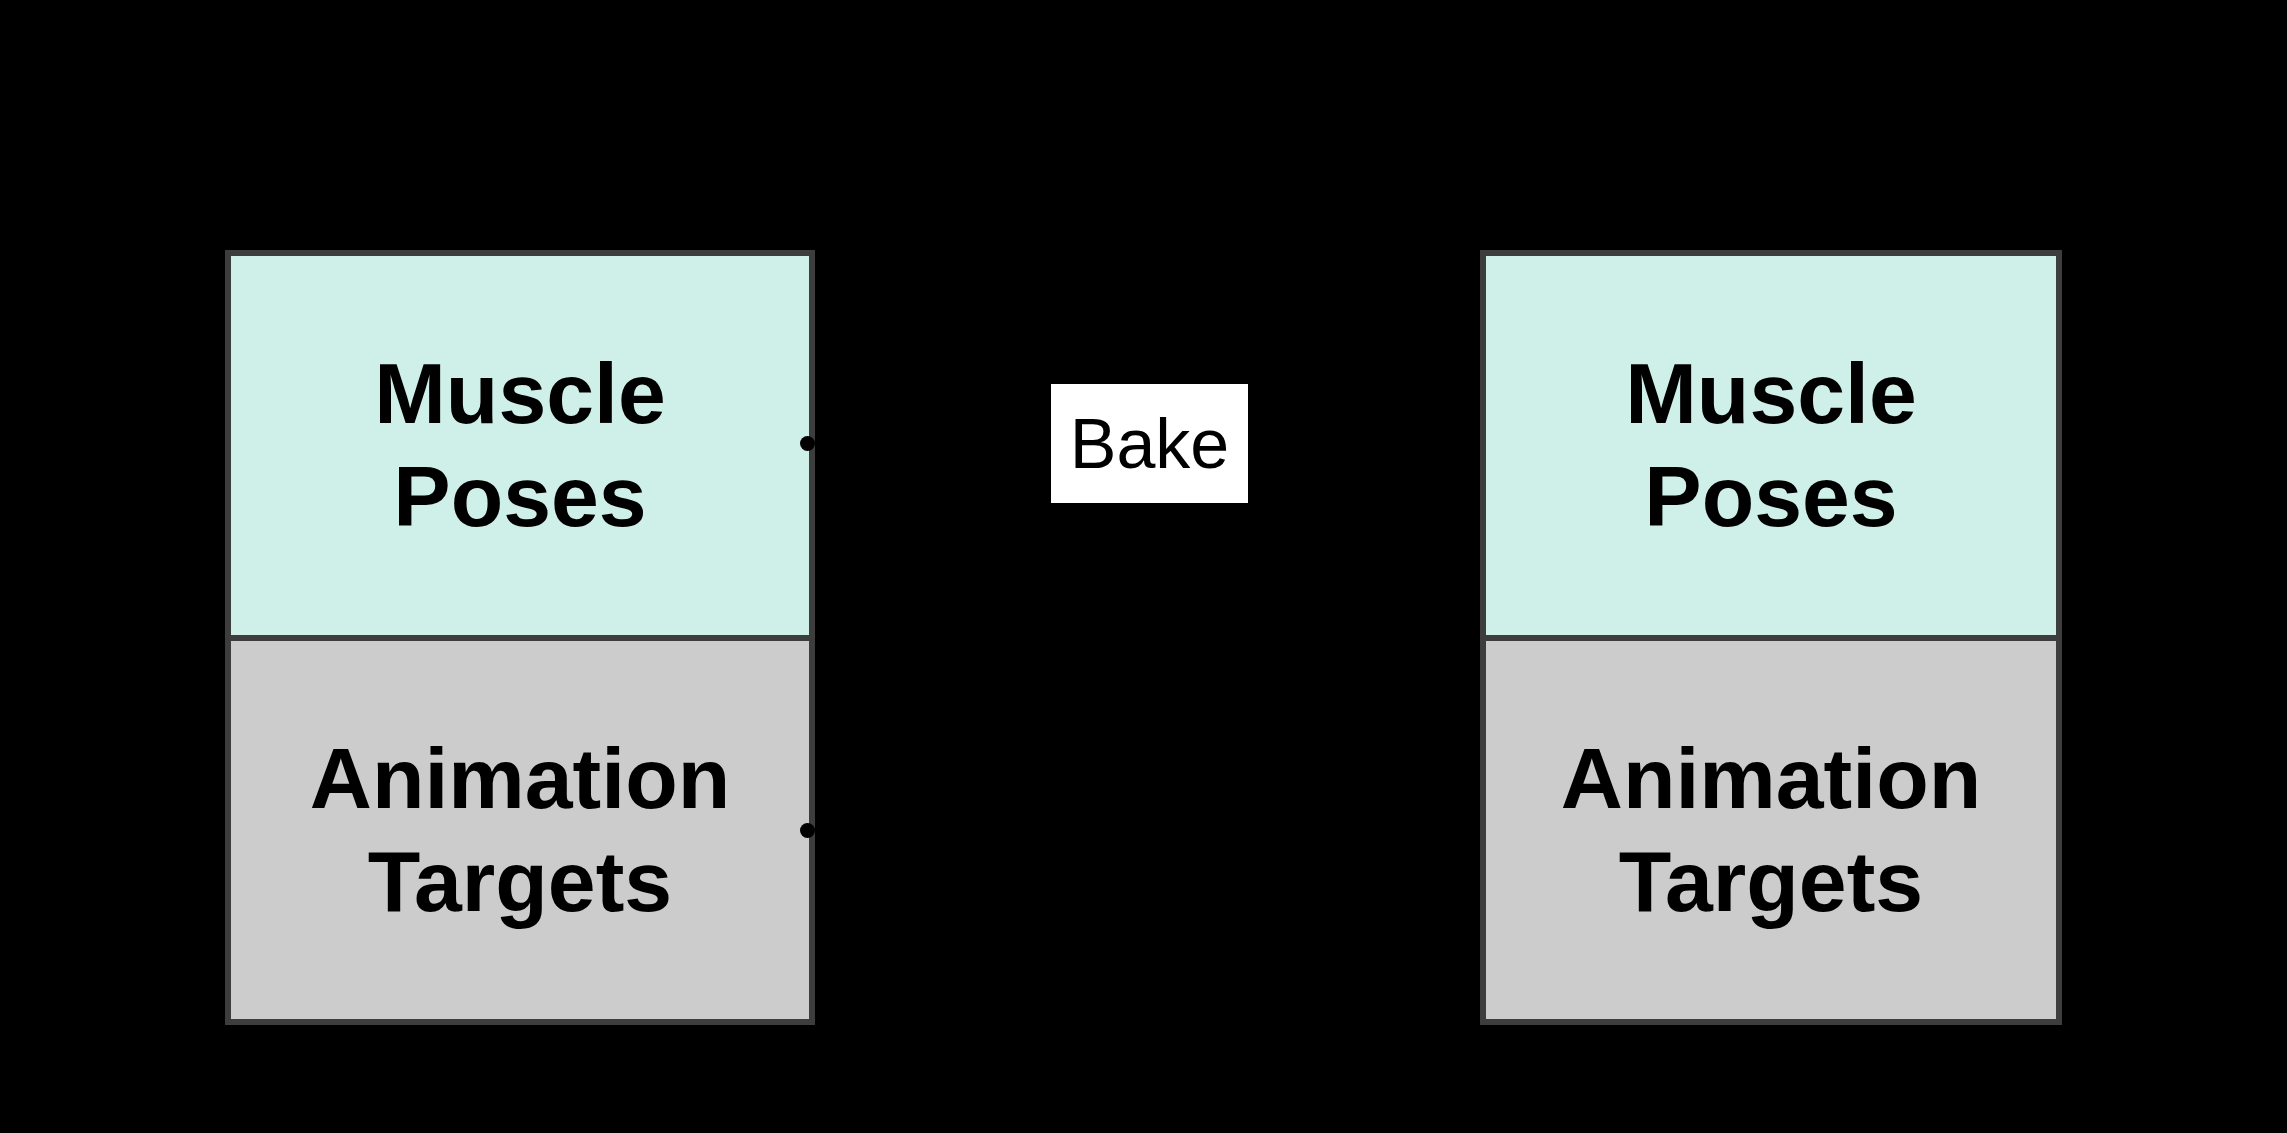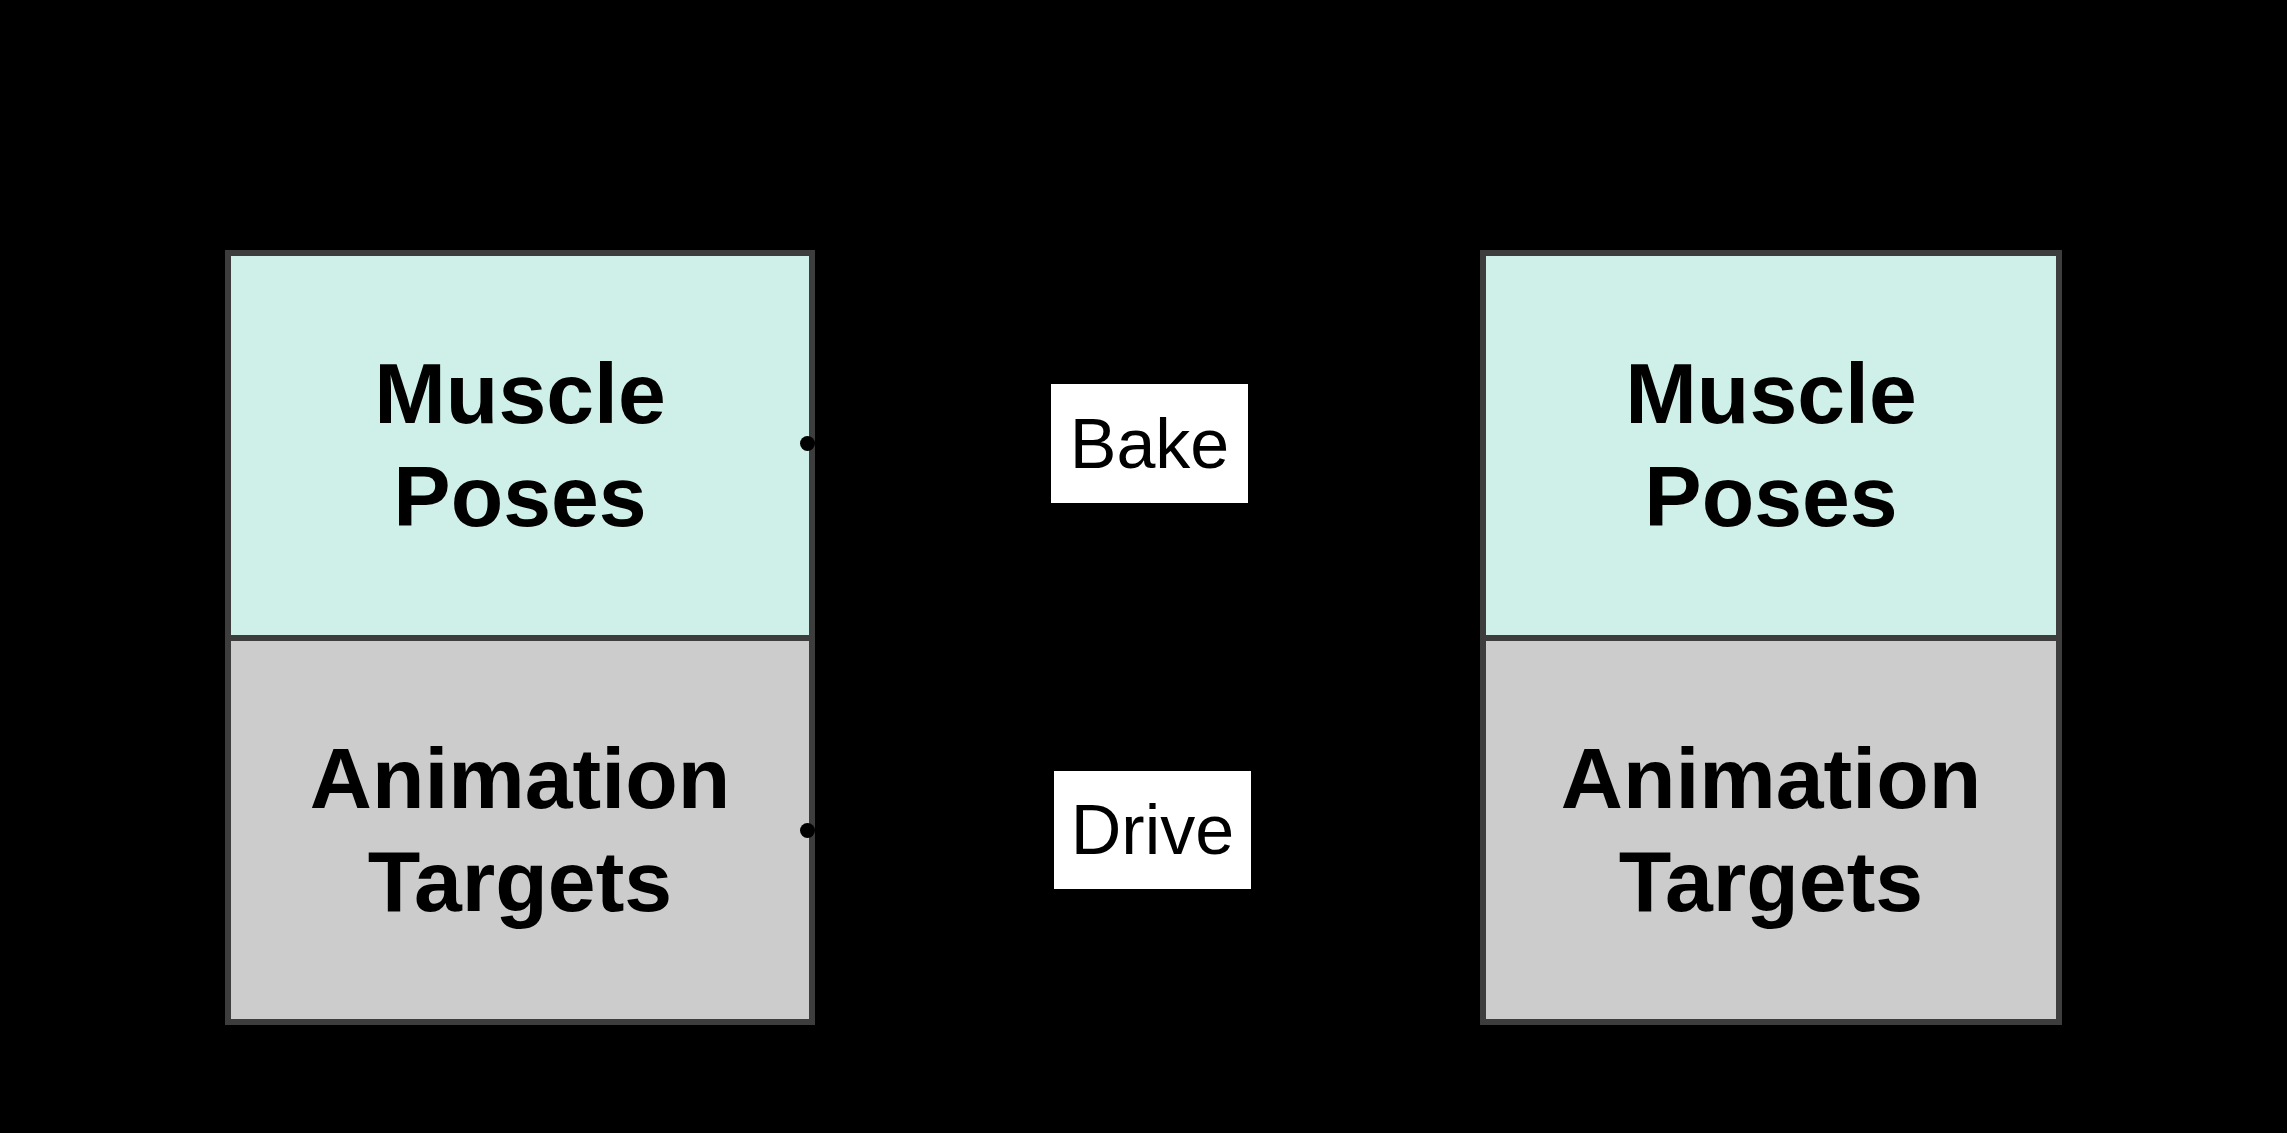--- a/index.html
+++ b/index.html
@@ -105,17 +105,14 @@
 Targets</div>
     </div>
   </div>
 
   <div class="connector-dot top"></div>
   <div class="connector-dot bottom"></div>
 
   <div class="arrow-label bake">
     <span class="arrow-label-text">Bake</span>
   </div>
-  <div class="arrow-label drive">
-    <span class="arrow-label-text">Drive</span>
-  </div>
 
 </div>
 
 </body></html>

